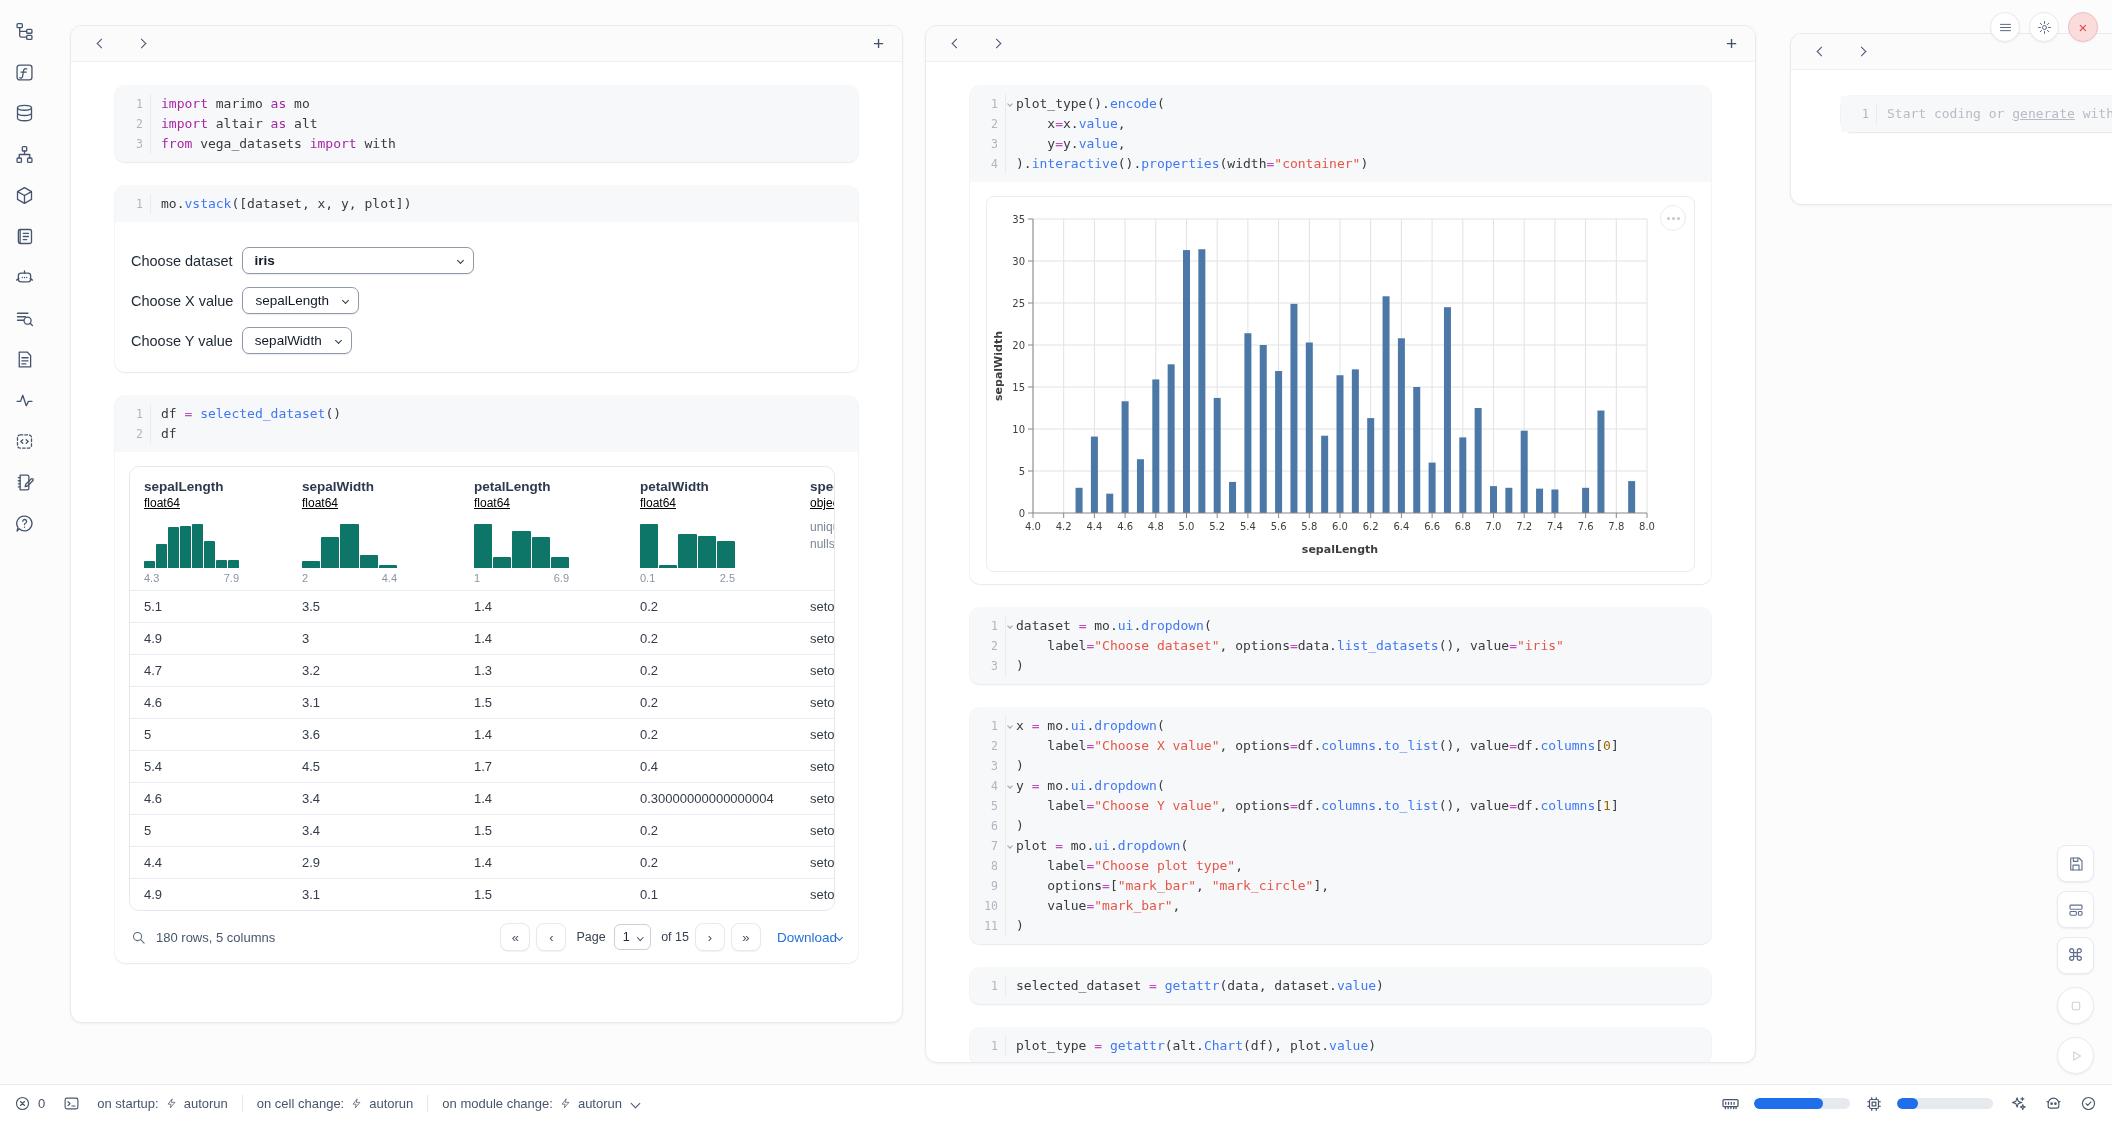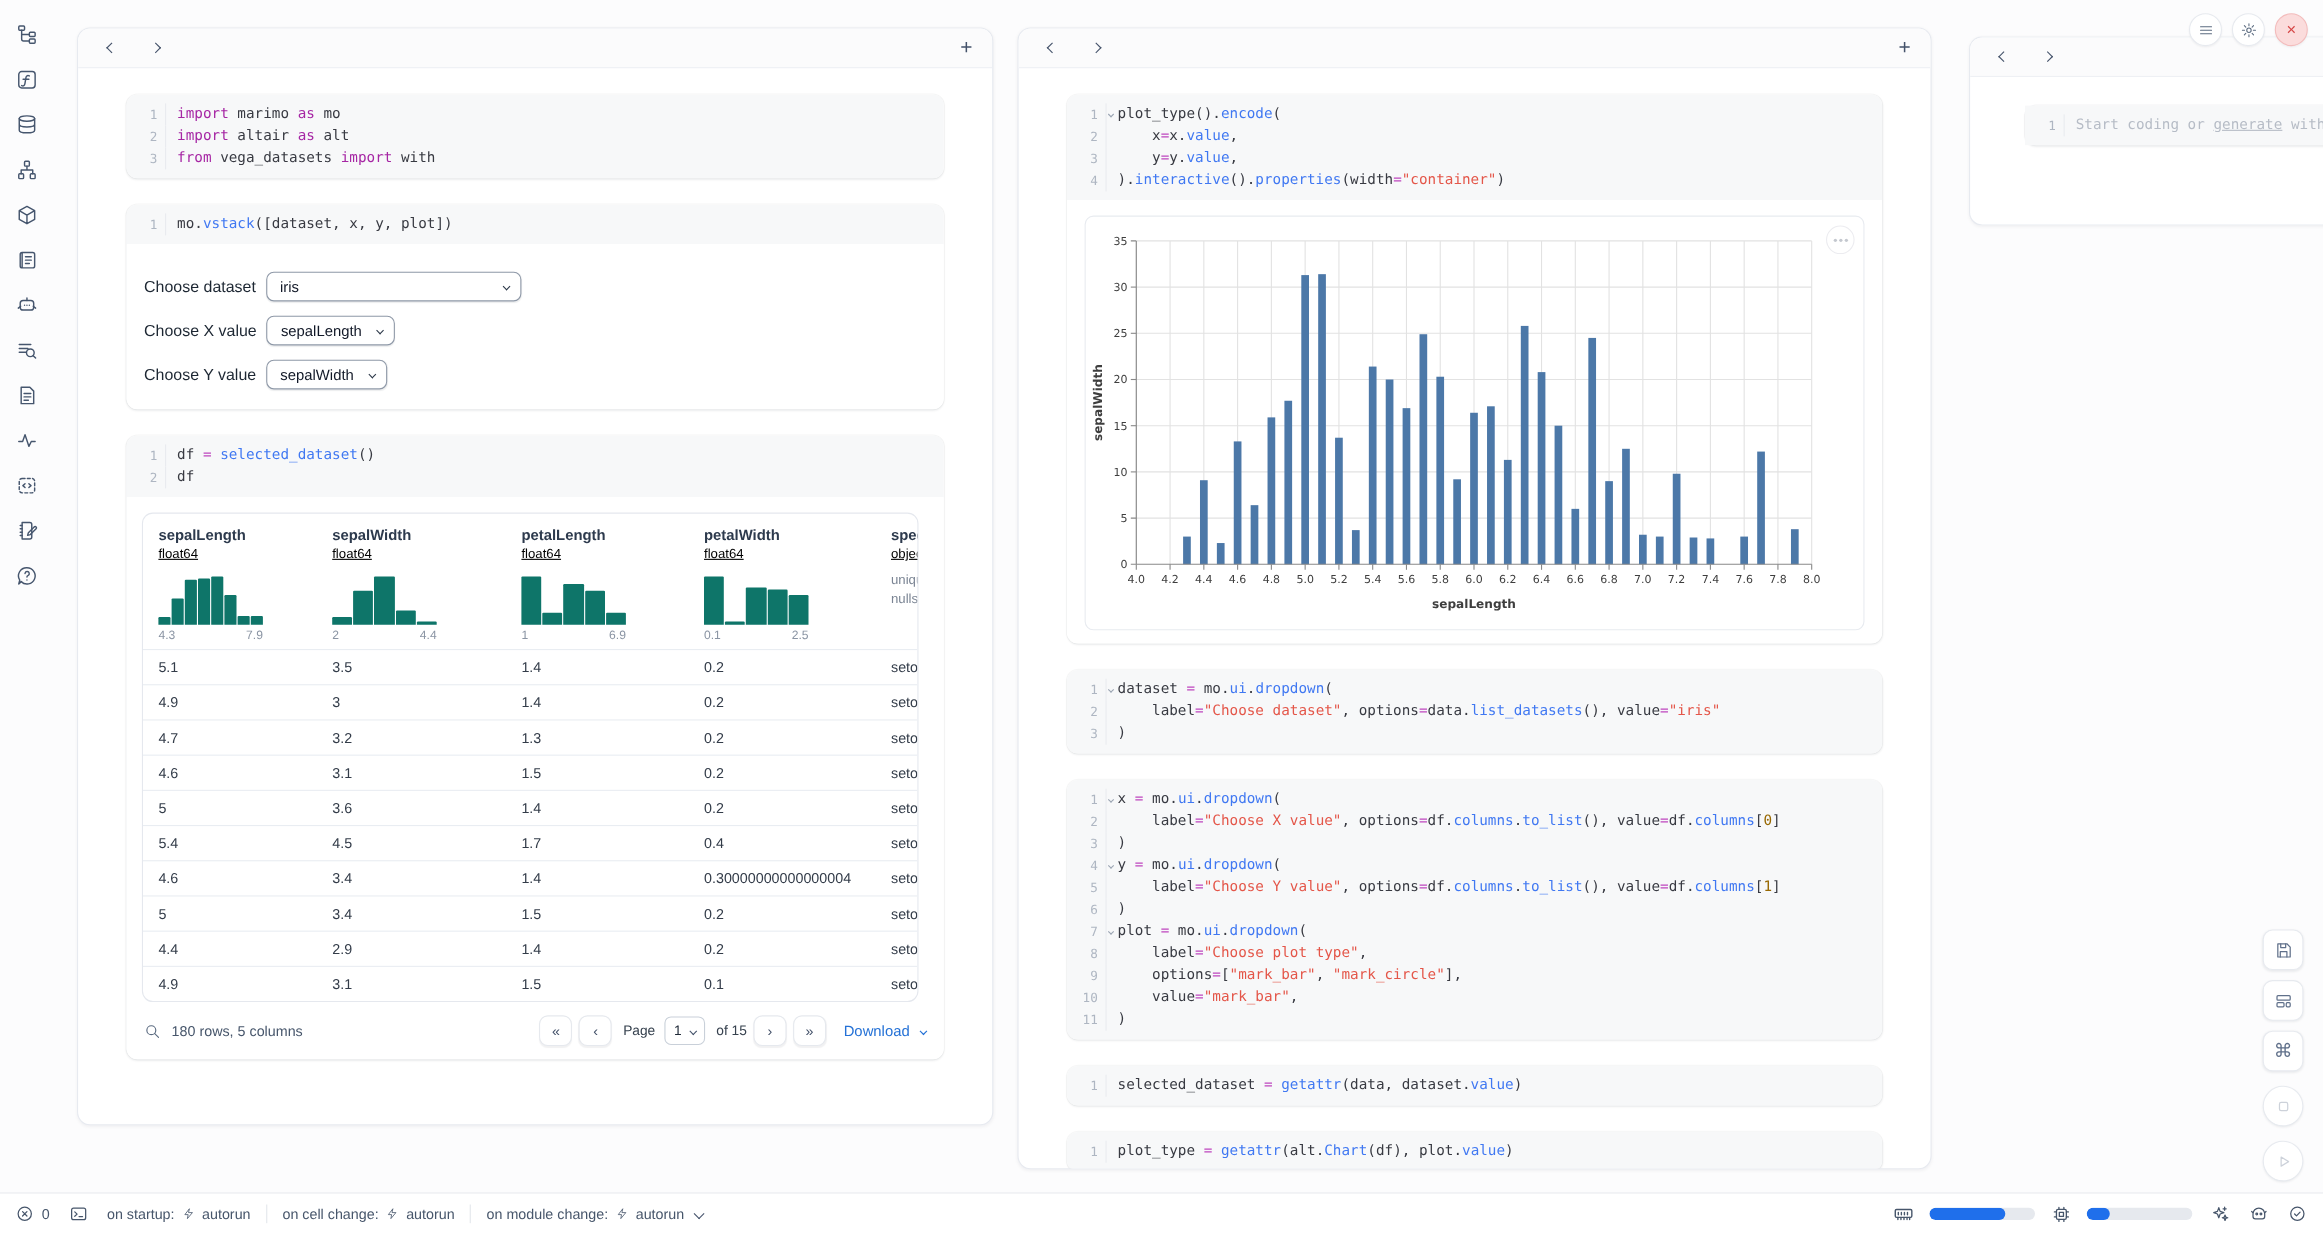--- a/index.html
+++ b/index.html
@@ -36,42 +36,42 @@
   .tk-k { color:#a626a4; } .tk-f { color:#4078f2; } .tk-s { color:#e45649; }
   .tk-n { color:#986801; } .tk-o { color:#c04ac0; } .tk-p { color:#383a42; }
   .tk-ph { color:#b6bcc6; } .tk-phu { color:#b6bcc6; text-decoration:underline; }
   .output { background:#fff; }
   
   .dd-out { padding:12px 16px 18px 16px; }
   .dd-row { display:flex; align-items:center; margin-top:13px; }
   .dd-label { font-size:14.5px; color:#1d2733; margin-right:9px; }
   .dd { display:inline-flex; align-items:center; justify-content:space-between; border:1px solid #8f99a8; border-radius:7px; background:#fff; box-shadow:0 1px 1px rgba(15,23,42,.08); height:27px; padding:0 10px 0 12px; font-size:13.5px; color:#111827; cursor:pointer; gap:14px; }
   .dd .chev { width:5px; height:5px; border-color:#2b3748; }
-  .dd.wide { width:232px; }
+  .dd.wide { width:232px;font-weight:bold; }
   
   .tbl-out { padding:14px 14px 12px 14px; }
   .tbl-frame { width:706px; border:1px solid #e5e8ee; border-radius:10px; overflow:hidden; white-space:nowrap; }
   .tbl-hrow, .tbl-row { display:grid; grid-template-columns:158px 172px 166px 170px 150px; }
   .tbl-hcell { padding:12px 14px 6px 14px; }
   .t-name { font-size:13.5px; font-weight:bold; color:#2d3a4d; cursor:pointer; }
   .t-dtype { font-size:12px; color:#000000; margin-top:2px;text-decoration:underline; }
   .t-extra { font-size:12px; color:#7b8594; margin-top:9px; line-height:17px; }
   .hist { width:95px; height:48px; margin-top:10px; display:flex; align-items:flex-end; gap:1px; }
   .hist .hb { flex:1; background:#0e7569; border-radius:1px 1px 0 0; }
   .hrange { width:95px; display:flex; justify-content:space-between; font-size:11px; color:#8a94a3; margin-top:4px; }
   .tbl-row { border-top:1px solid #e9edf2; }
   .tbl-cell { padding:8px 14px; font-size:13px; color:#333c49; overflow:hidden; }
   .tbl-footer { display:flex; align-items:center; margin-top:12px; padding:0 2px; }
   .tf-left { display:flex; align-items:center; gap:10px; color:#47566b; font-size:13px; flex:1; }
   .tf-left svg { width:15px; height:15px; stroke:#5b6b80; fill:none; stroke-width:1.7; stroke-linecap:round; }
   .pg-btn { min-width:30px; height:28px; border:1px solid #e6e9ee; border-radius:8px; background:#fff; box-shadow:0 1px 1px rgba(15,23,42,.06); display:inline-flex; align-items:center; justify-content:center; font-size:13px; color:#44526a; cursor:pointer; margin-left:6px; padding:0 8px; }
   .pg-txt { font-size:12.5px; color:#37424f; margin-left:10px; }
   .pg-sel { display:inline-flex; align-items:center; gap:8px; border:1px solid #c9d0d9; border-radius:6px; height:26px; padding:0 8px; font-size:12.5px; color:#1f2937; margin-left:8px; cursor:pointer; }
   .pg-sel .chev { width:4.5px; height:4.5px; }
-  .dl { font-size:13.5px; color:#2471d6; margin-left:16px; display:inline-flex; align-items:center; gap:10px; cursor:pointer; }
+  .dl { font-size:13.5px; color:#2471d6; margin-left:16px; display:inline-flex; align-items:center; gap:0; cursor:pointer; }
   .dl .chev { width:5px; height:5px; border-color:#2471d6; }
   
   .chart-out { padding:14px 16px 12px 16px; }
   .chart-frame { position:relative; border:1px solid #e8ebf0; border-radius:8px; padding:12px 8px 6px 4px; }
   .vega-menu { position:absolute; top:8px; right:8px; width:26px; height:26px; border:1px solid #ececf0; border-radius:50%; background:#fff; display:flex; align-items:center; justify-content:center; gap:2px; cursor:pointer; }
   .vega-menu i { width:3px; height:3px; border-radius:50%; background:#c4c8cf; }
   
   .scratch { margin:26px 0 0 50px; border-radius:10px; box-shadow:0 1px 2px rgba(15,23,42,.07), 0 0 0 1px rgba(15,23,42,.04); width:330px; background:#fff; }
   
   .winbtns { position:absolute; top:12px; right:14px; display:flex; gap:9px; }

